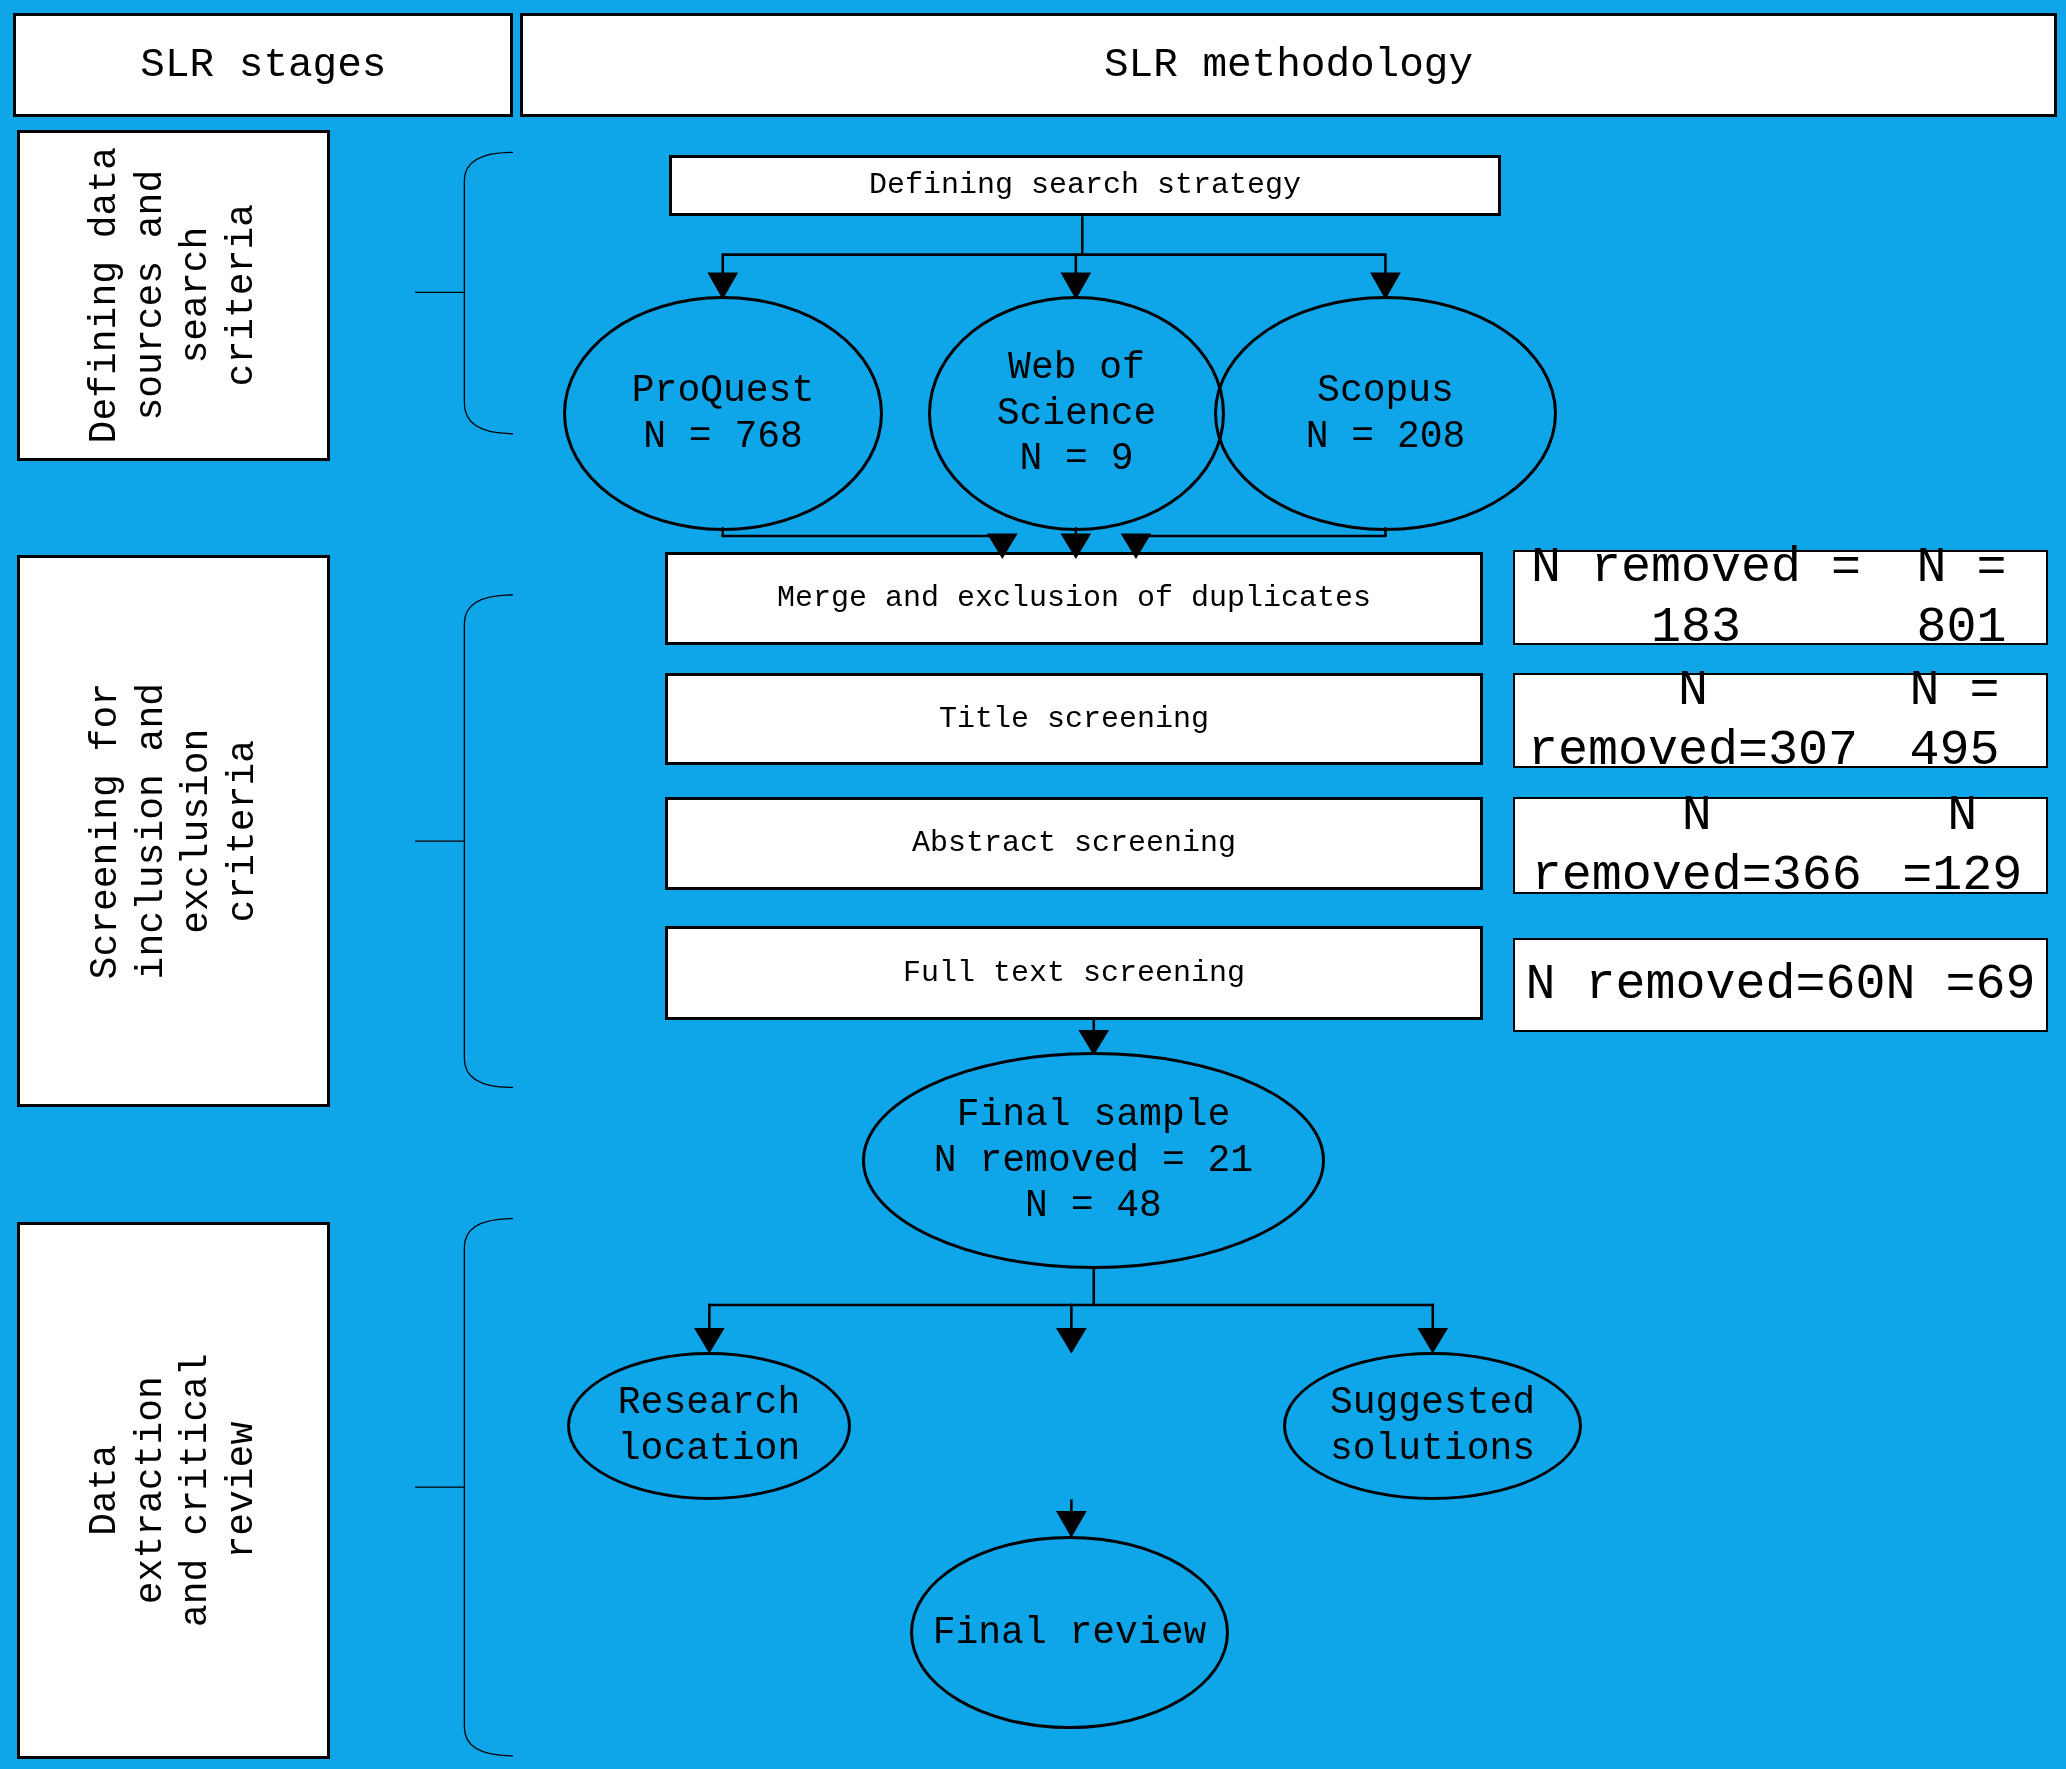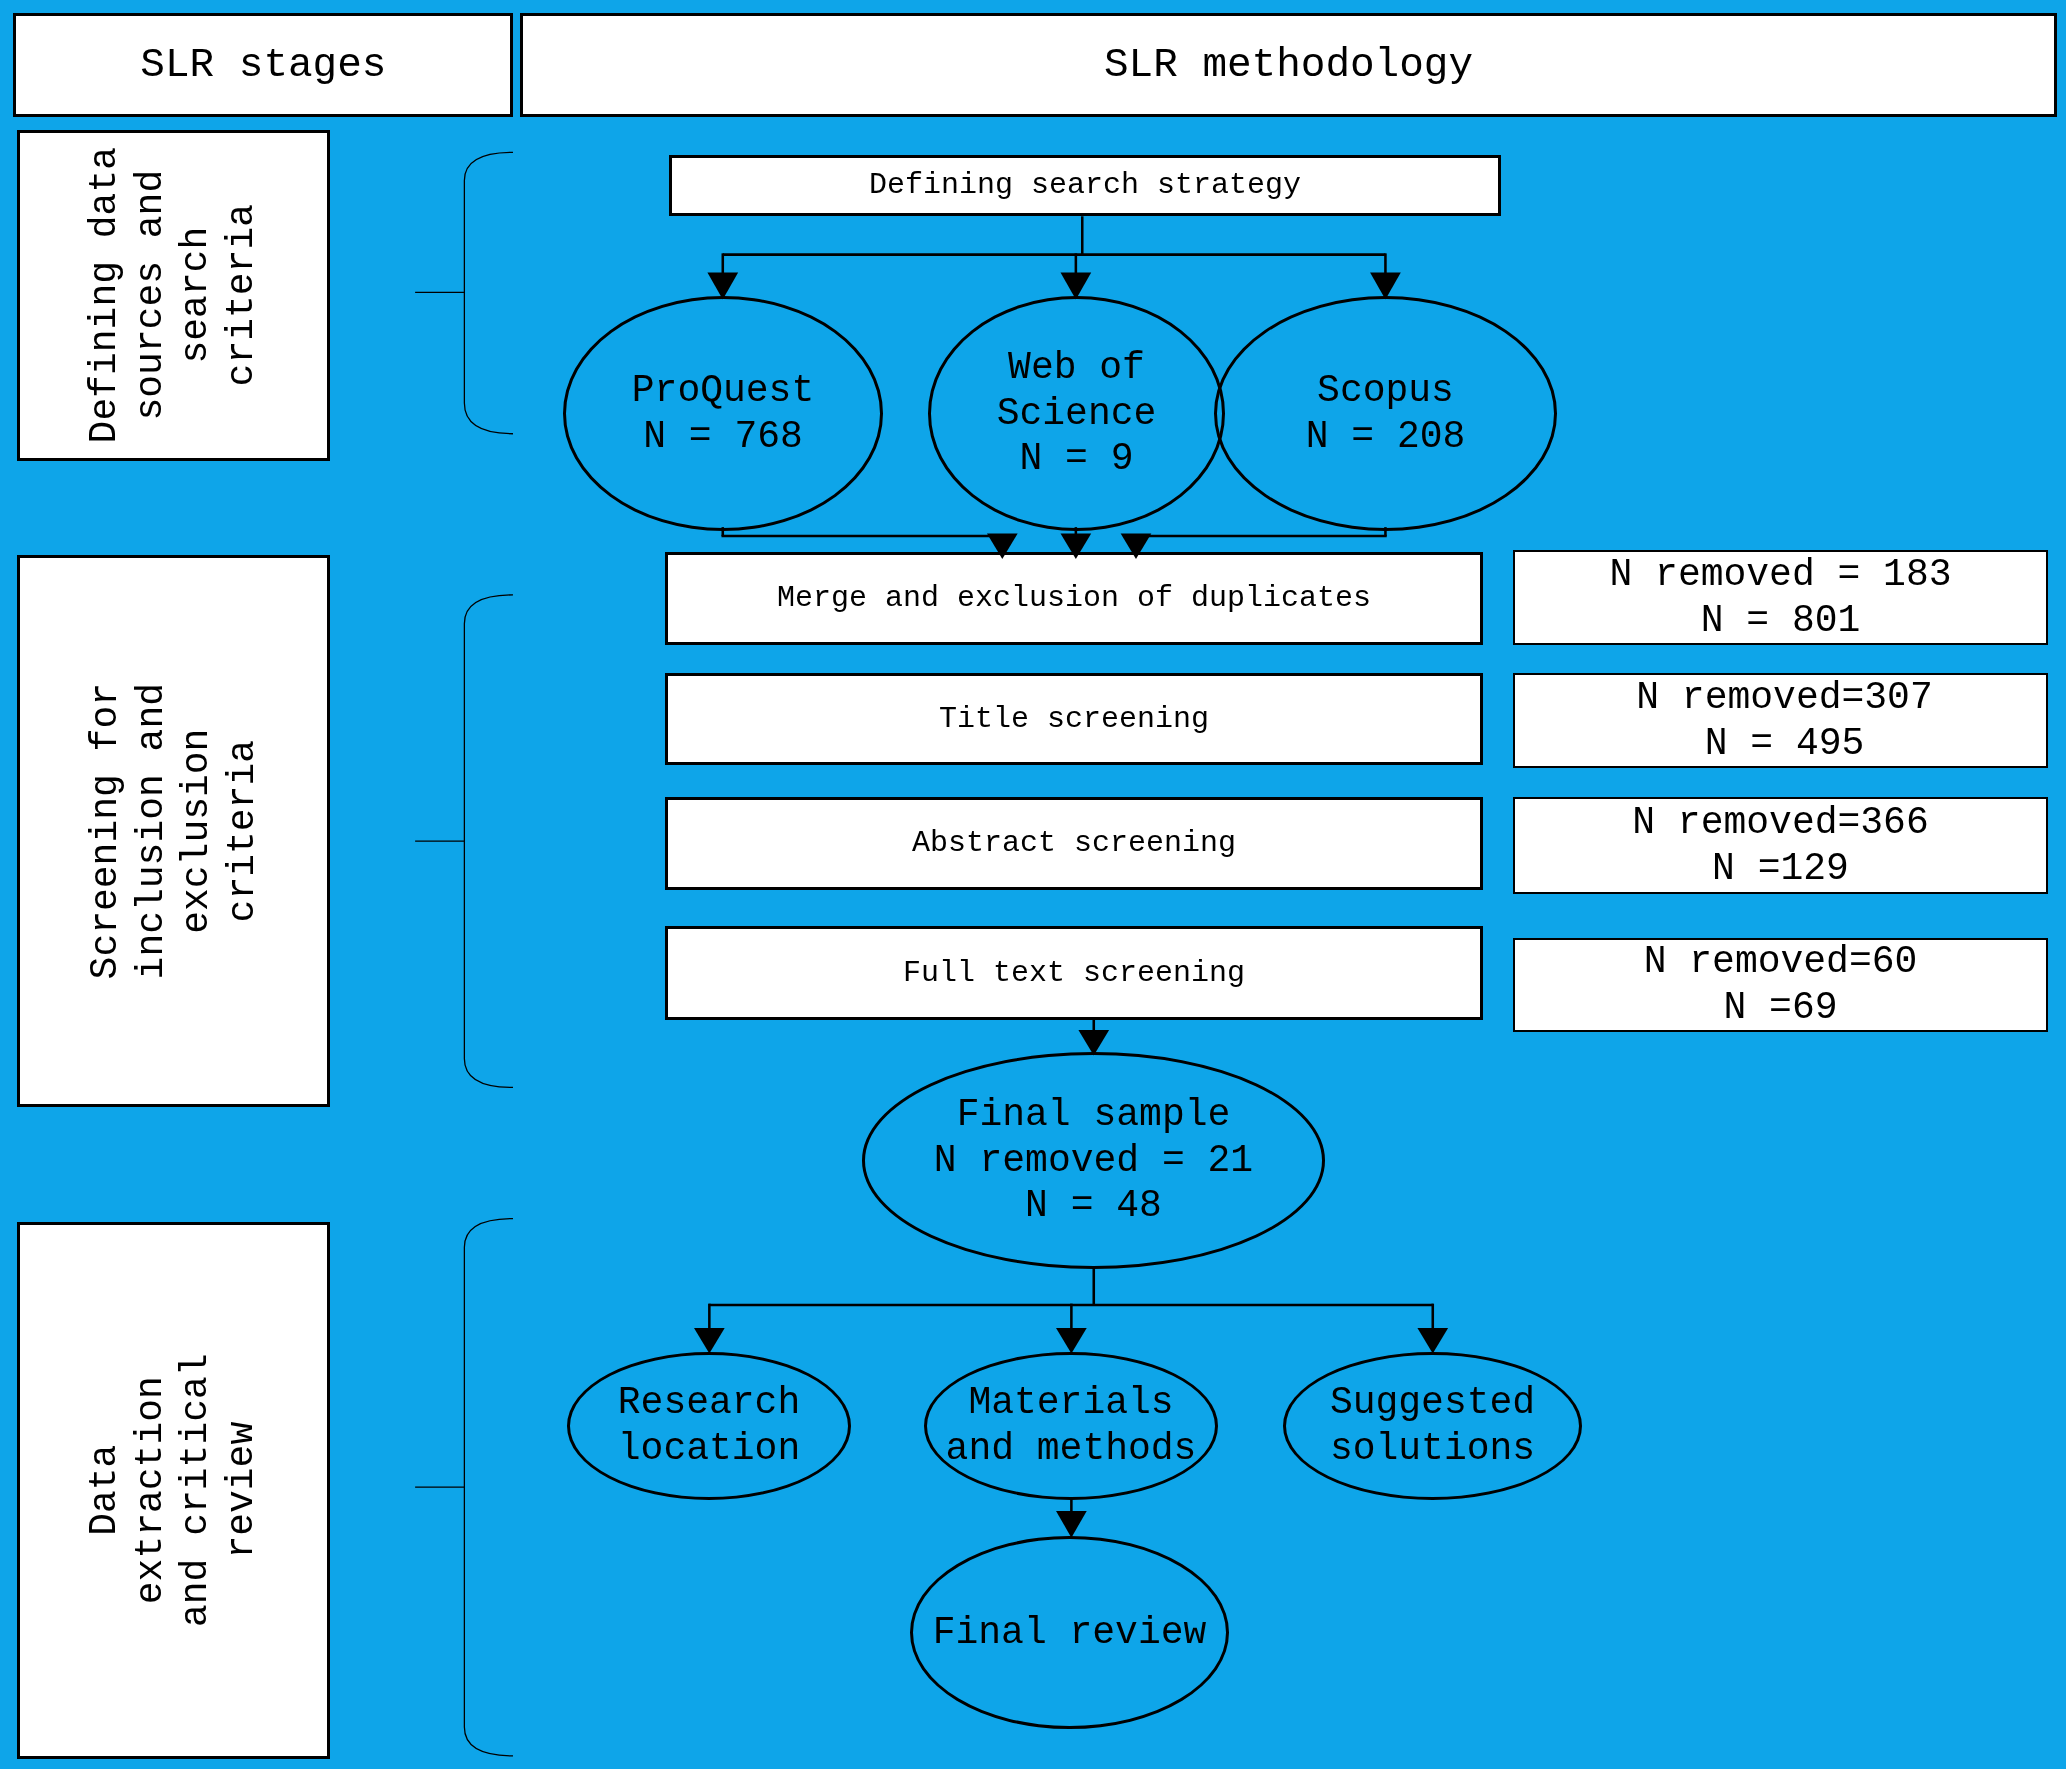--- a/index.html
+++ b/index.html
@@ -40,22 +40,22 @@
     text-align: center;
     font-size: 38px;
     line-height: 1.2;
   }
   .flow-box {
     font-size: 30px;
     line-height: 1.15;
   }
   .side-box {
     border-width: 2.6px;
-    flex-direction: column;
-    font-size: 38px;
+    flex-direction: row;
+    font-size: 50px;
     line-height: 1.2;
     z-index: 1;
   }
   .ellipse {
     position: absolute;
     box-sizing: border-box;
     background: transparent;
     border: 3.2px solid #000000;
     border-radius: 50%;
     display: flex;
@@ -174,24 +174,20 @@
   <div class="ellipse" style="left:862px; top:1052px; width:463px; height:217px;">
     <div class="pre">Final sample
 N removed = 21
 N = 48</div>
   </div>
 
   <div class="ellipse" style="left:567px; top:1352px; width:284px; height:148px;">
     <div class="pre">Research
 location</div>
   </div>
-  <div class="ellipse" style="left:924px; top:1352px; width:294px; height:148px;">
-    <div class="pre">Materials
-and methods</div>
-  </div>
   <div class="ellipse" style="left:1283px; top:1352px; width:299px; height:148px;">
     <div class="pre">Suggested
 solutions</div>
   </div>
 
   <div class="ellipse" style="left:910px; top:1536px; width:319px; height:193px;">
     <div>Final review</div>
   </div>
 
   <svg id="connectors" viewBox="0 0 3230 2767">

